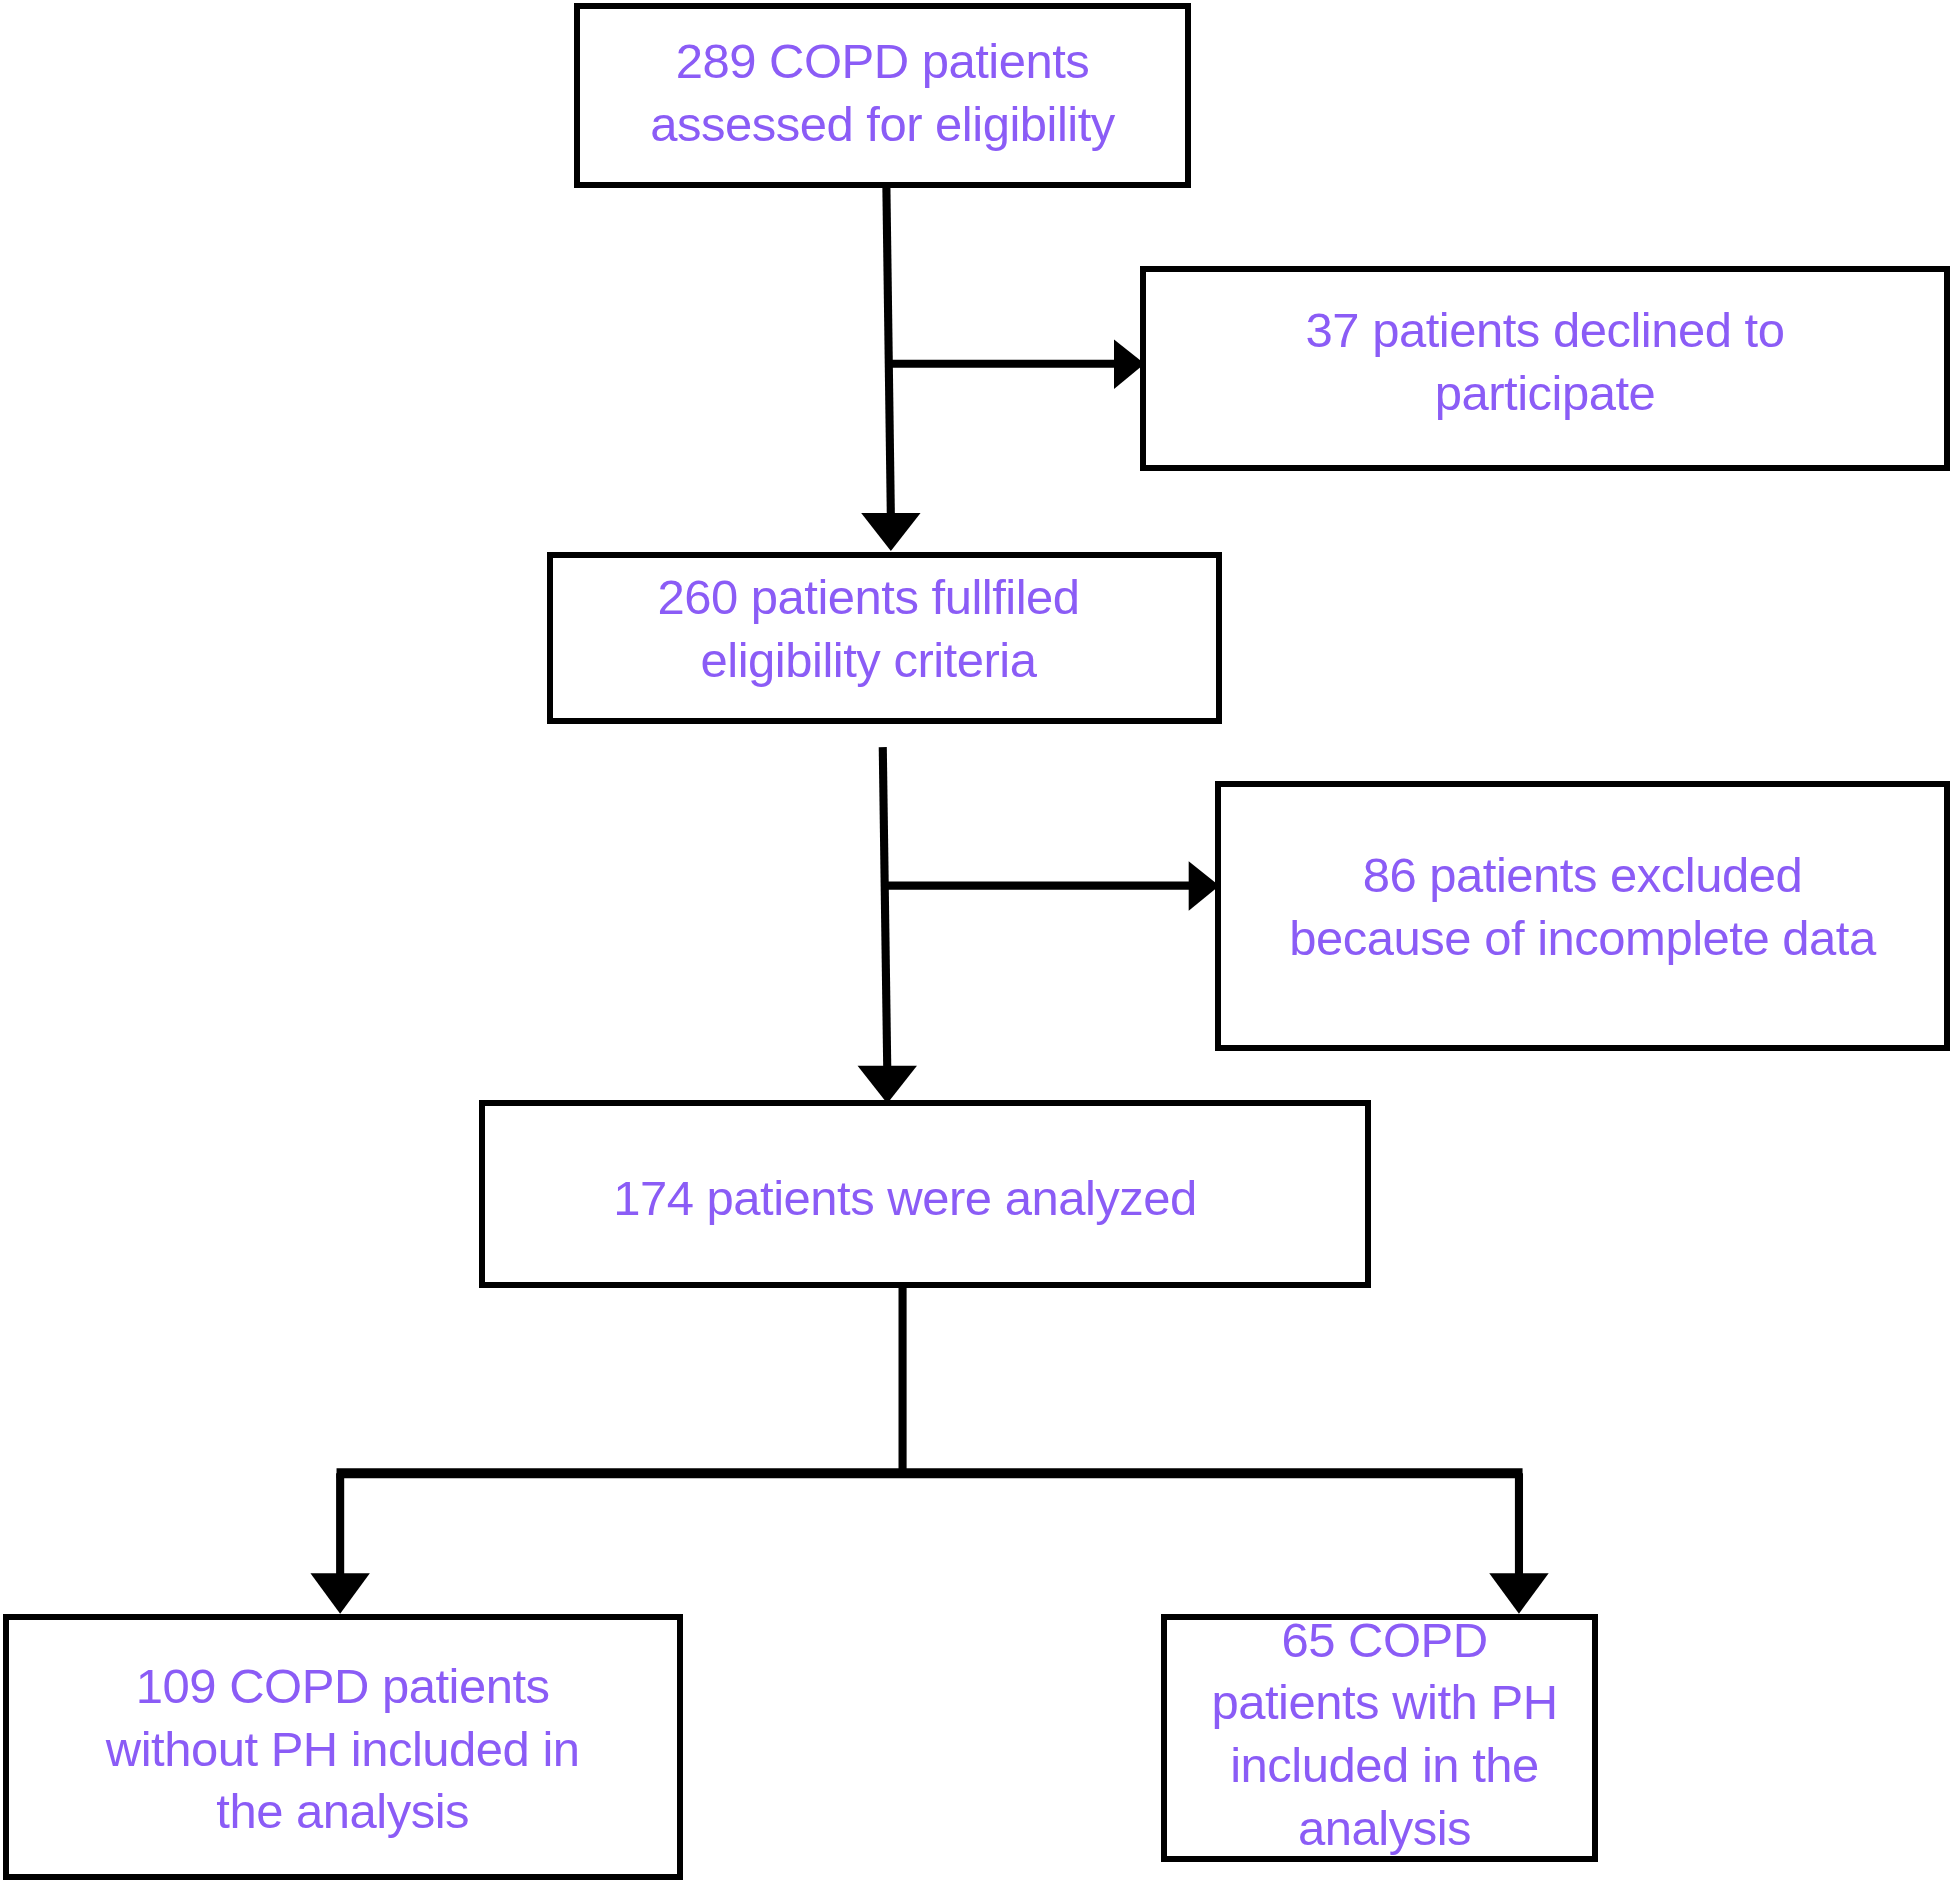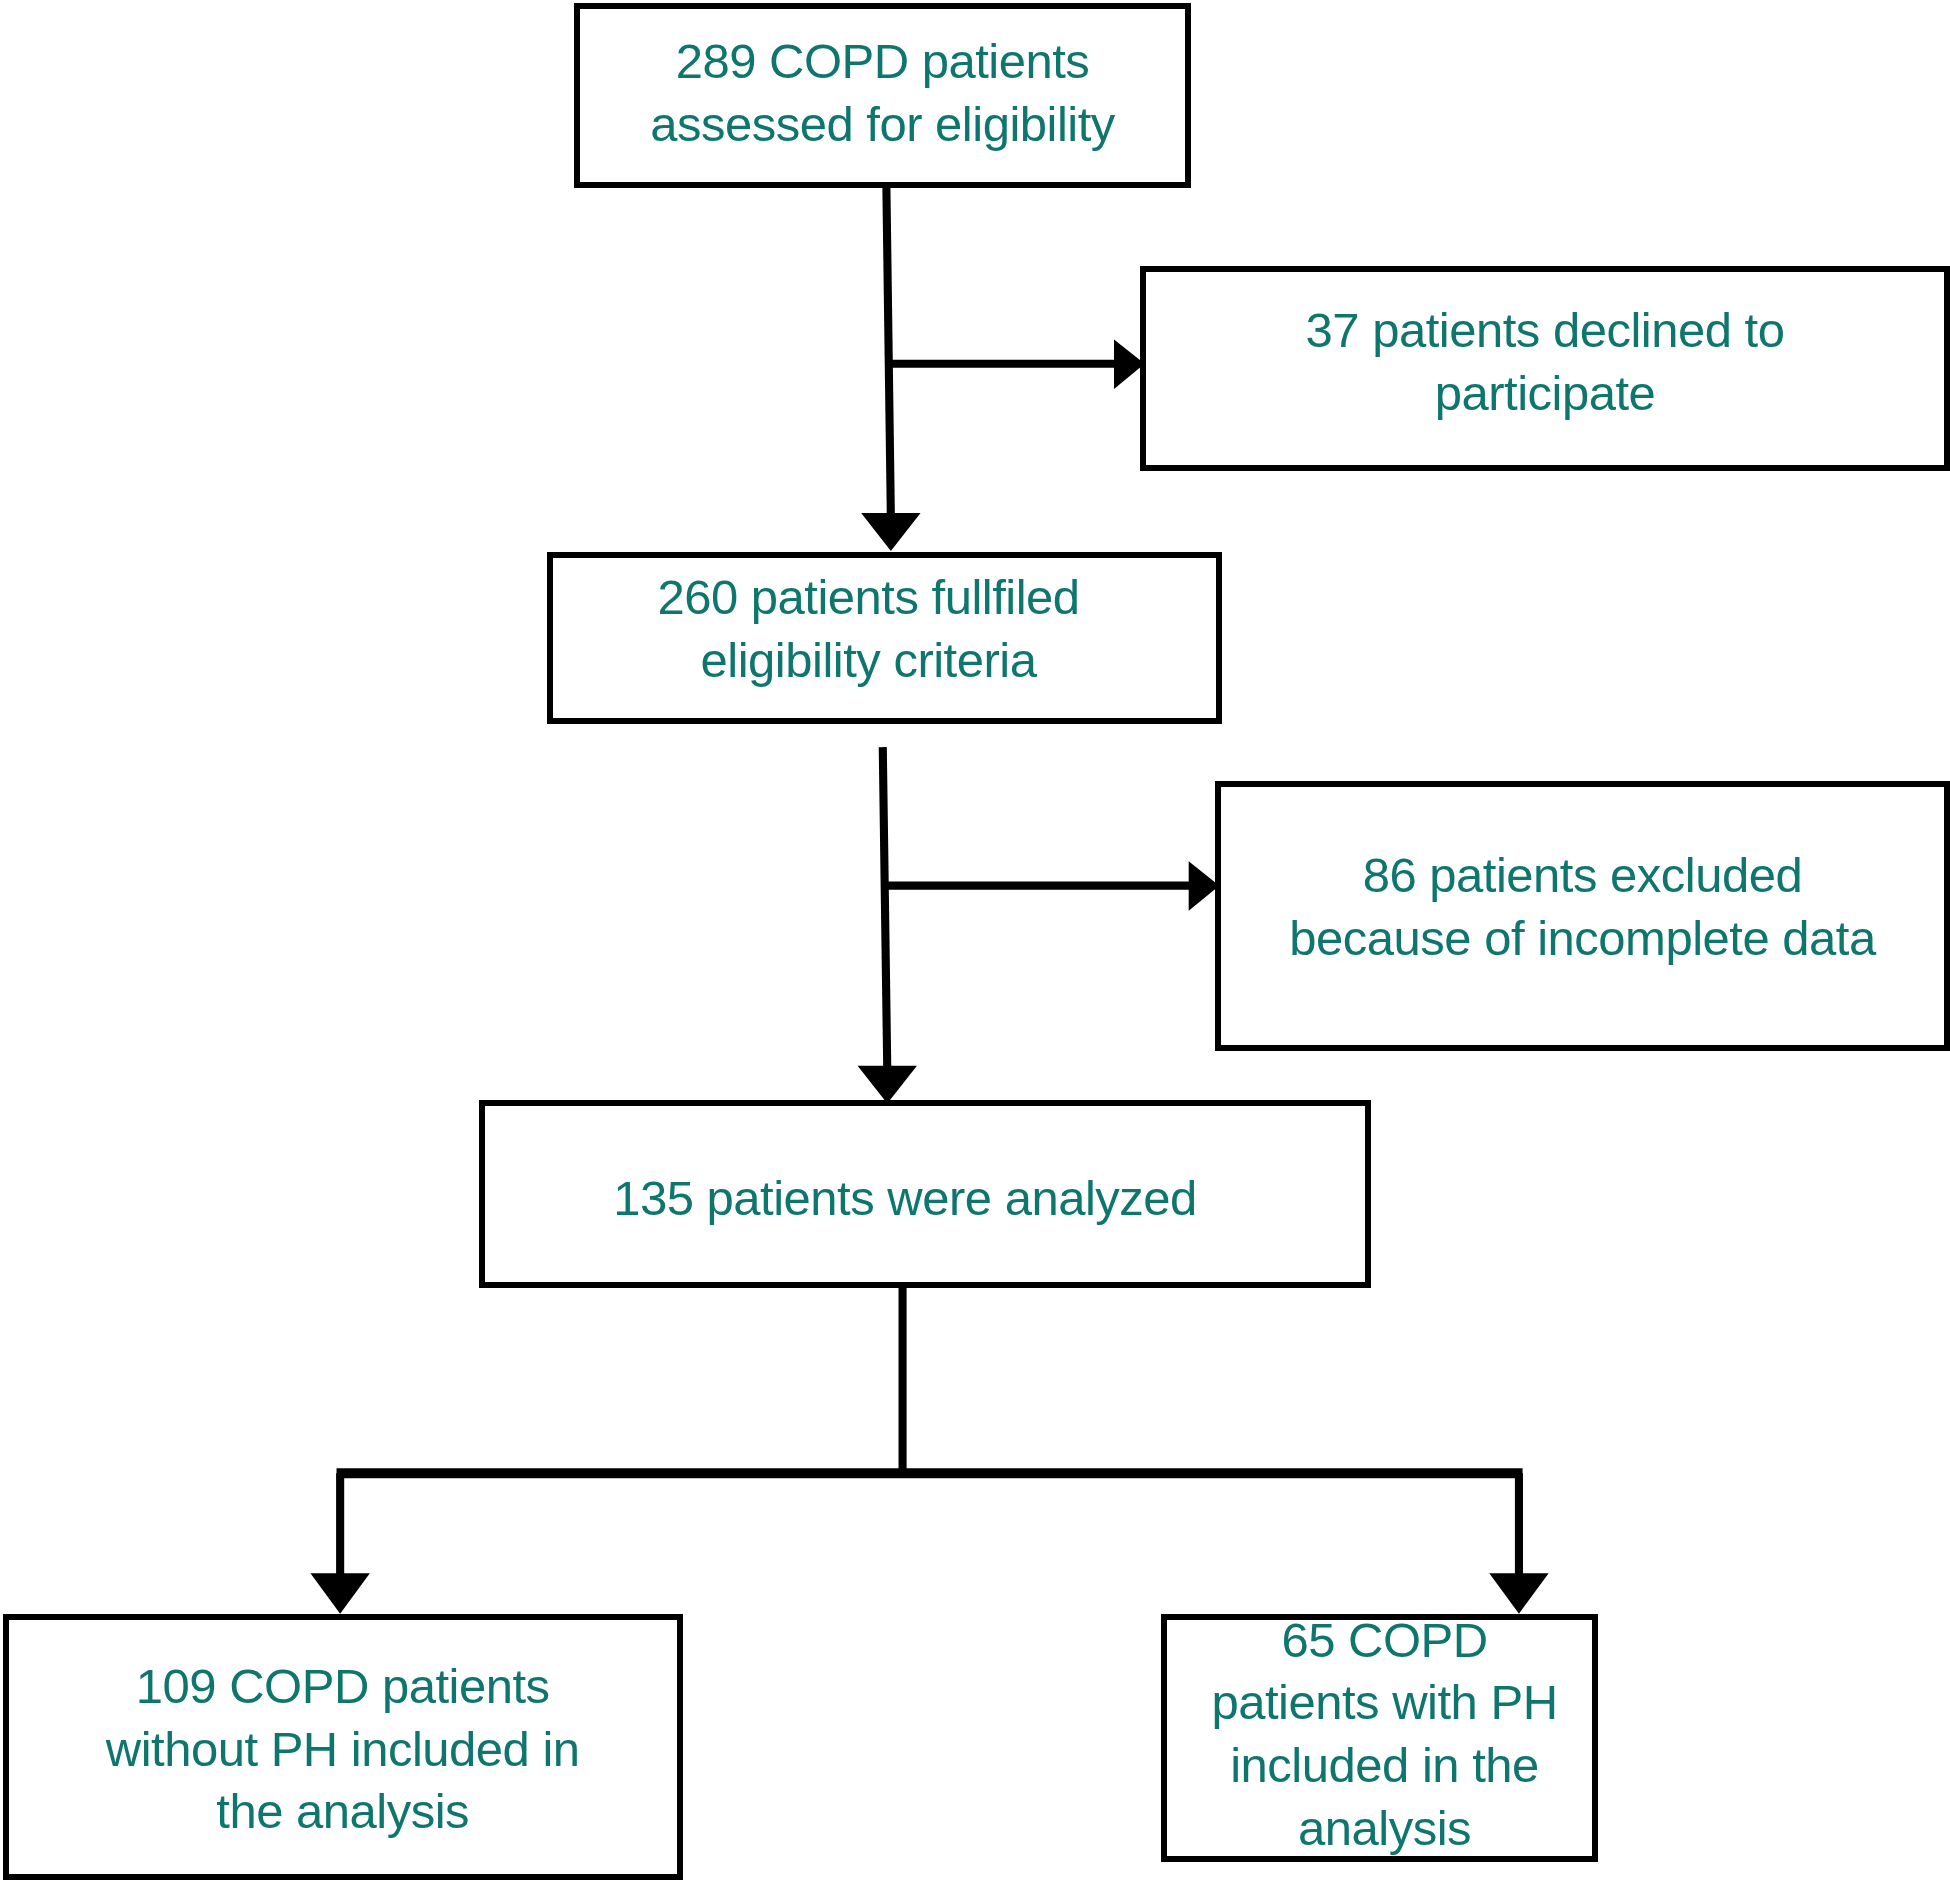--- a/index.html
+++ b/index.html
@@ -24,21 +24,21 @@
   }
   .node-box {
     position: absolute;
     box-sizing: border-box;
     border: 6.3px solid #000000;
     background: #ffffff;
     display: flex;
     align-items: center;
     justify-content: center;
     text-align: center;
-    color: #0f766e;
+    color: #8b5cf6;
     font-family: "Liberation Sans", sans-serif;
     font-size: 49px;
     line-height: 1.28;
     letter-spacing: -0.5px;
     padding: 0 32px;
   }
   .node-text {
     white-space: pre-line;
     display: block;
     width: 100%;
@@ -115,21 +115,21 @@
     <span class="node-text">260 patients fullfiled
 eligibility criteria</span>
   </div>
 
   <div class="node-box" id="node-excluded">
     <span class="node-text">86 patients excluded
 because of incomplete data</span>
   </div>
 
   <div class="node-box" id="node-analyzed">
-    <span class="node-text">135 patients were analyzed</span>
+    <span class="node-text">174 patients were analyzed</span>
   </div>
 
   <div class="node-box" id="node-without-ph">
     <span class="node-text">109 COPD patients
 without PH included in
 the analysis</span>
   </div>
 
   <div class="node-box" id="node-with-ph">
     <span class="node-text">65 COPD patients with PH

